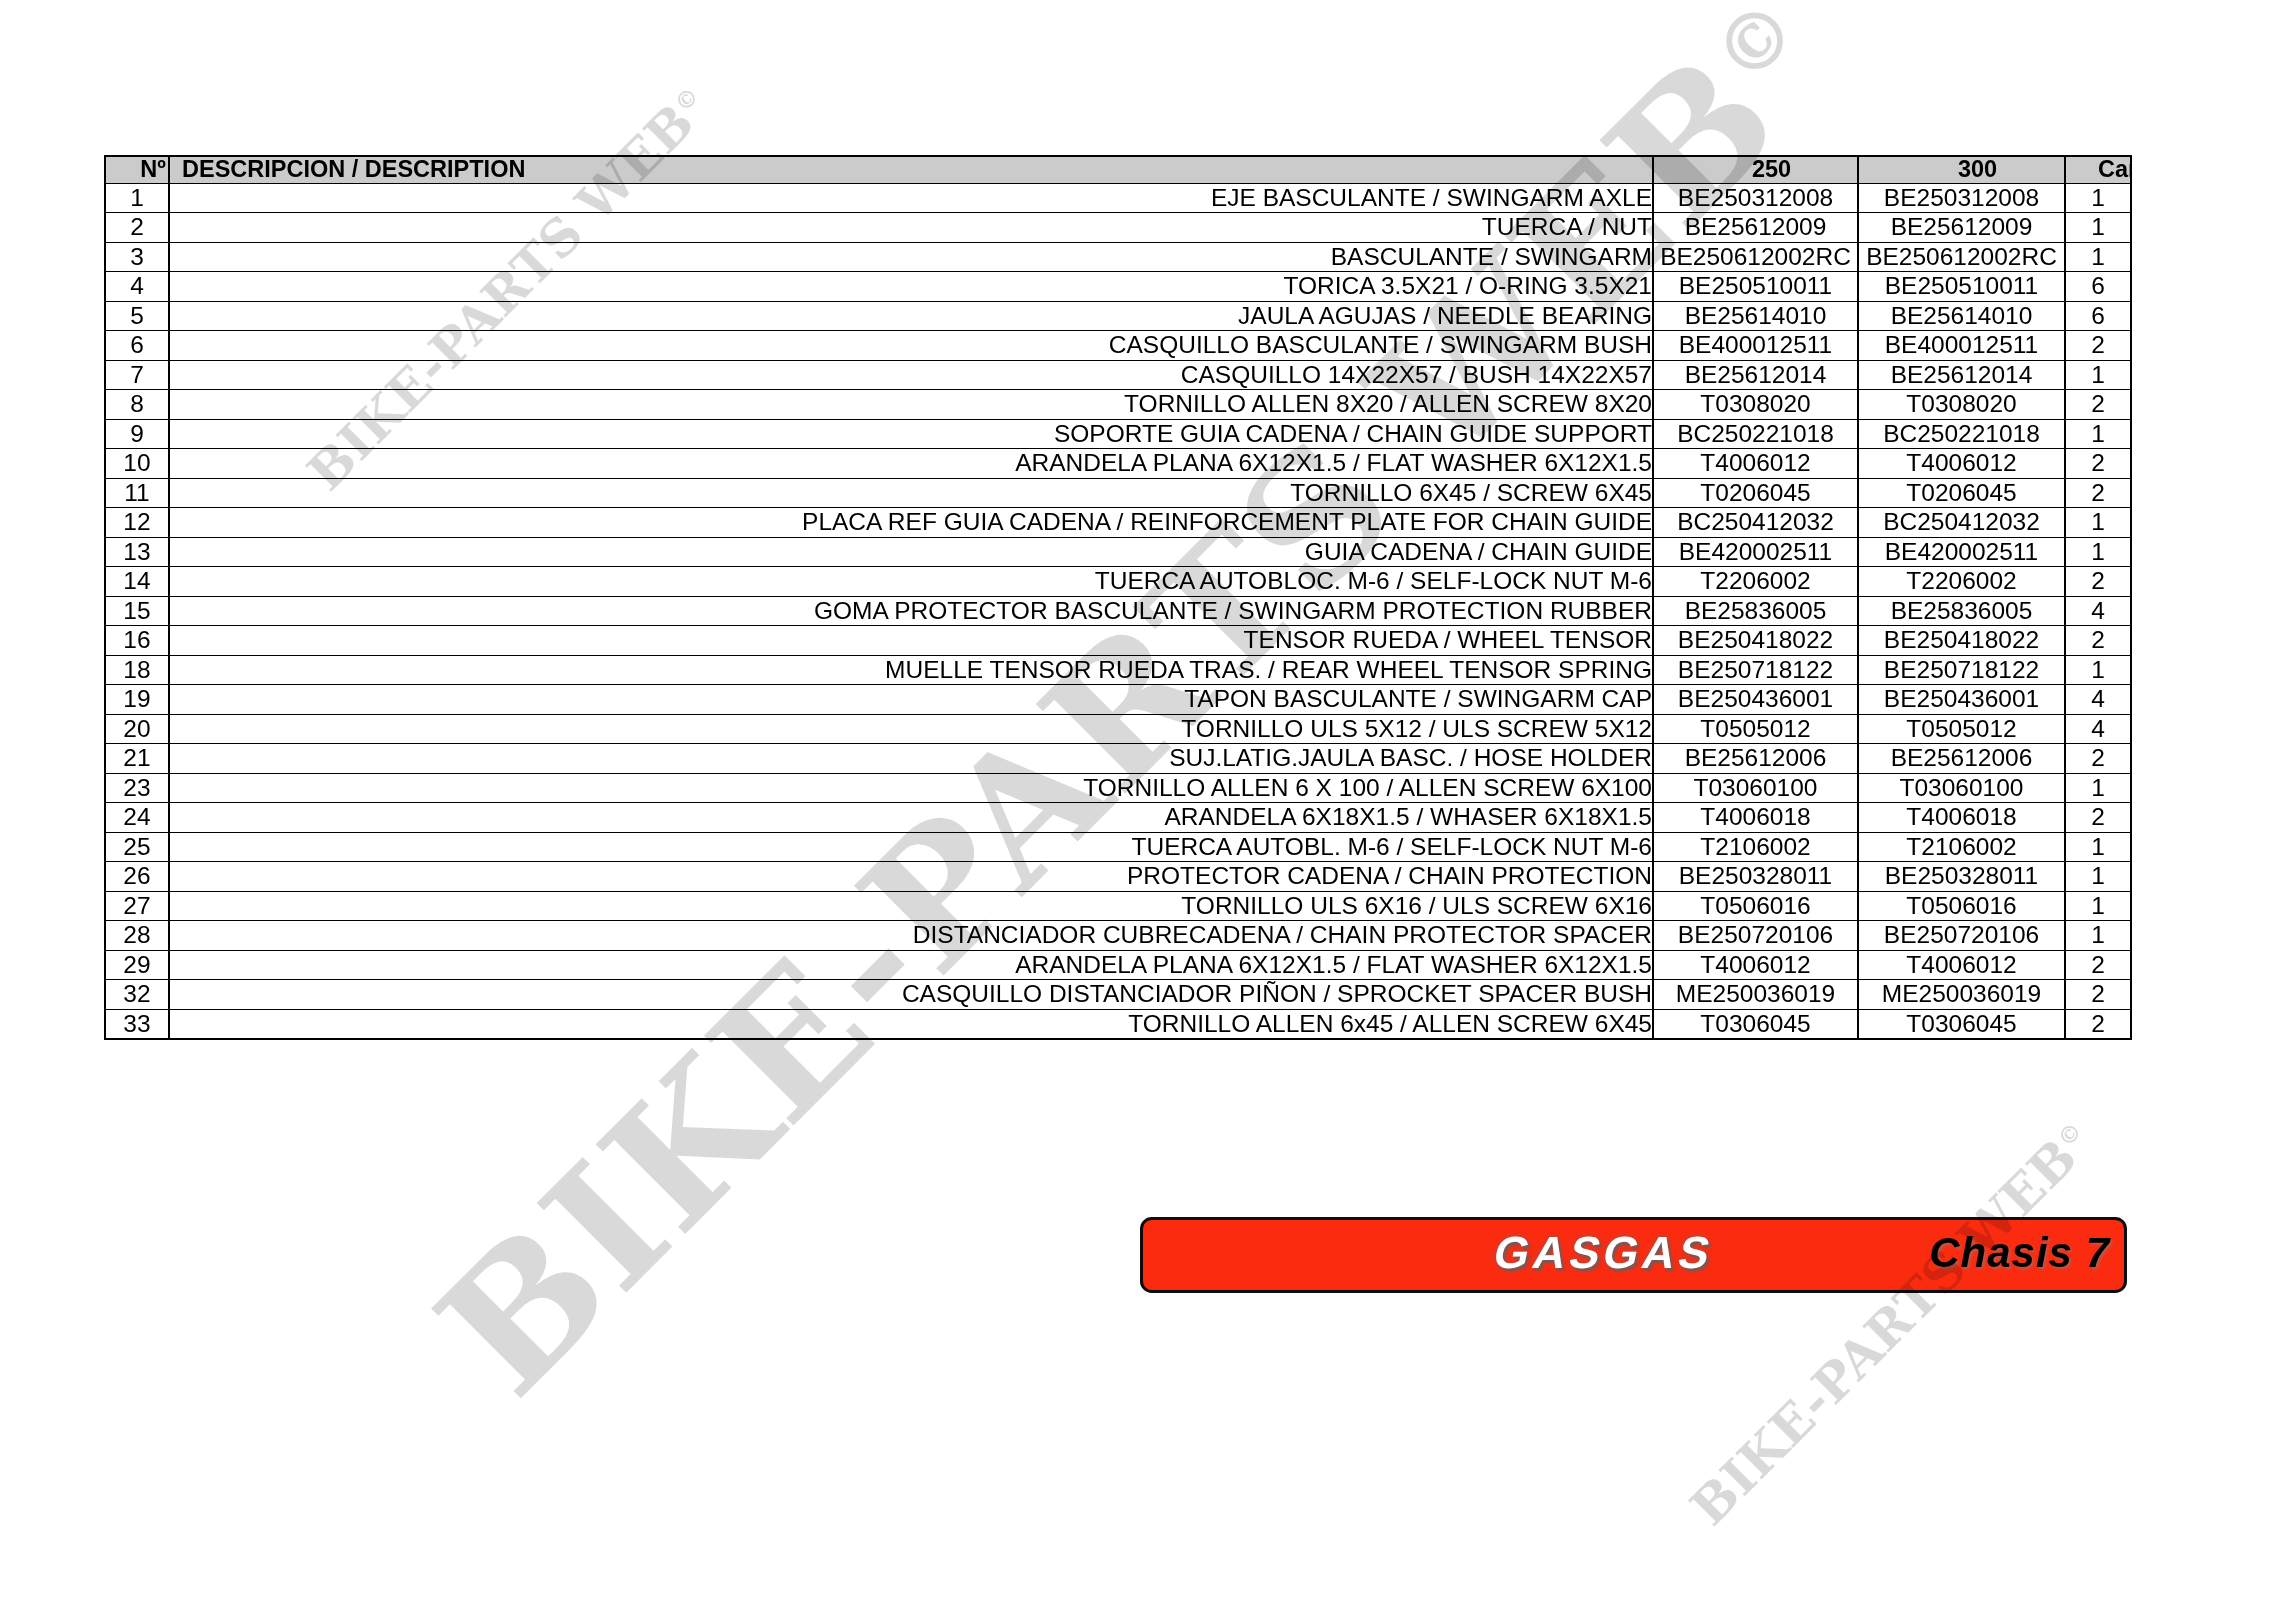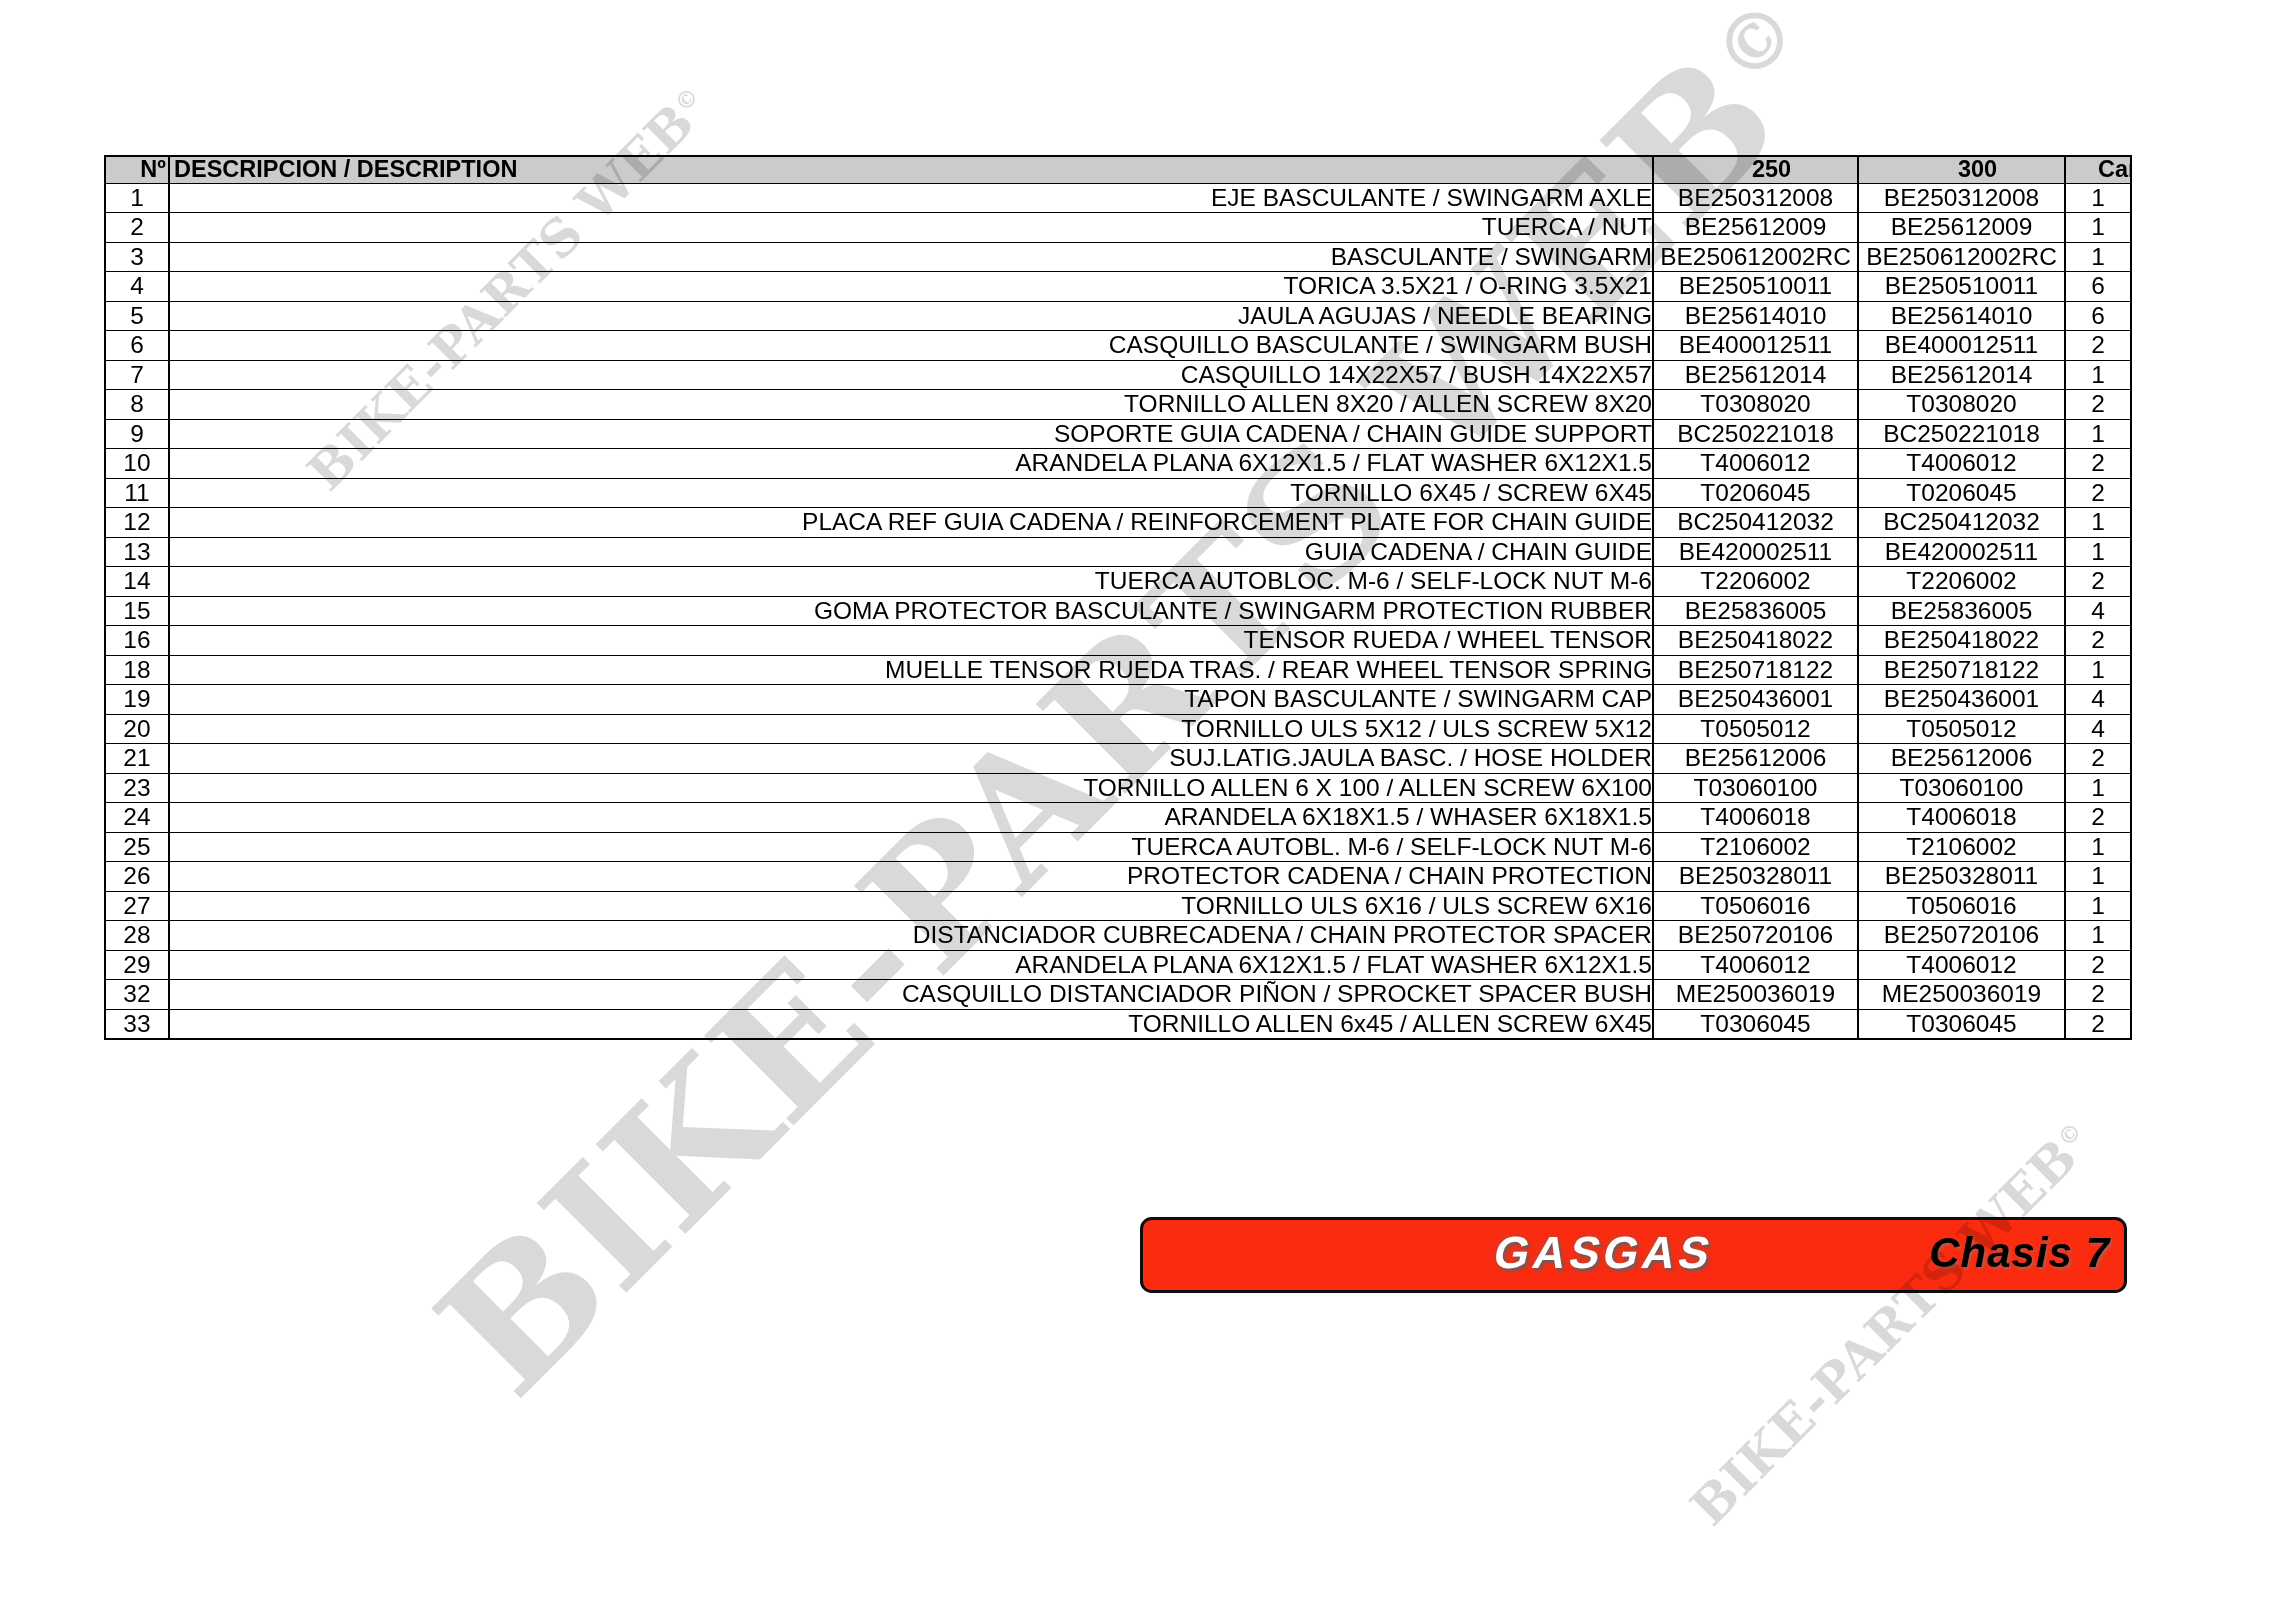--- a/index.html
+++ b/index.html
@@ -26,21 +26,21 @@
     padding:0; overflow:hidden; white-space:nowrap;
     color:#000;
   }
   table.parts th {
     background:#cbcbcb;
     height:25.5px; line-height:25.5px;
     font-size:23.5px; font-weight:bold;
     text-align:center;
     padding-left:32px;
   }
-  table.parts th.left { text-align:left; padding-left:4px; }
+  table.parts th.left { text-align:left; padding-left:12px; }
   table.parts td {
     height:28.5px; line-height:28.5px;
     font-size:24.5px; font-weight:normal;
     text-align:center; background:transparent;
   }
   table.parts td.desc { text-align:right; padding-left:10.8px; }
 
   
   .banner {
     position:absolute; left:1140px; top:1217px;

